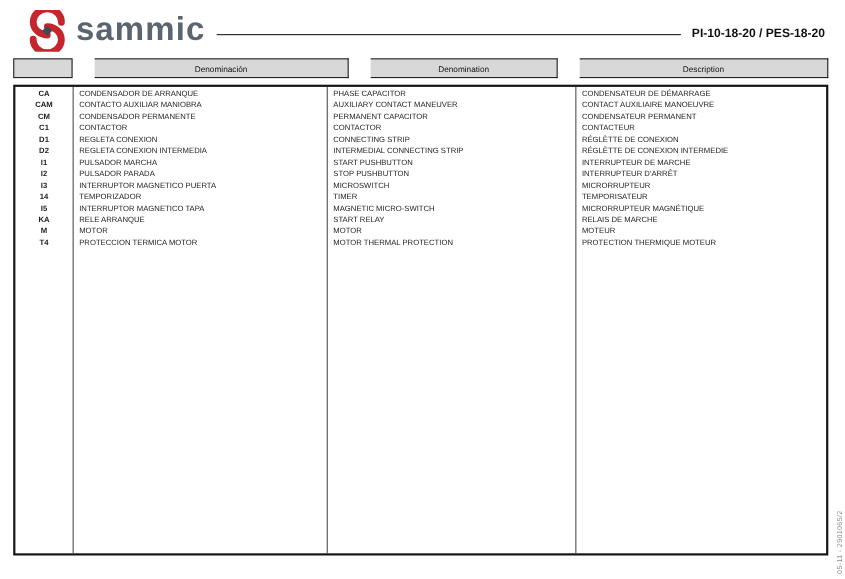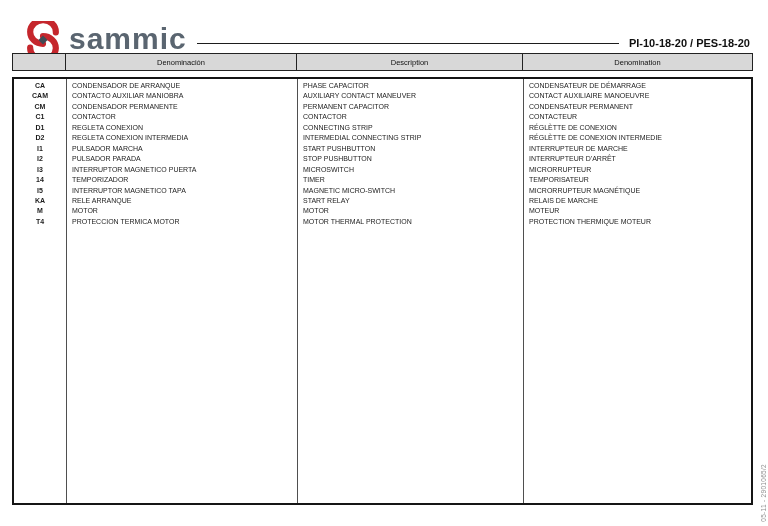--- a/index.html
+++ b/index.html
@@ -1,31 +1,31 @@
 <!DOCTYPE html>
 <html><head>
 <meta charset="utf-8">
 <style>
   html,body{margin:0;padding:0;background:#fff;}
   .page{position:relative;width:768px;height:526px;background:#ffffff;
         font-family:"Liberation Sans",sans-serif;overflow:hidden;}
 
   
-  .topbar{position:absolute;left:24px;top:20px;width:726px;height:40px;
+  .topbar{position:absolute;left:24px;top:8px;width:726px;height:40px;
           display:flex;align-items:center;}
   .logo{display:flex;align-items:center;gap:7px;flex:0 0 auto;}
   .logo svg{display:block;}
   .wordmark{font-size:30px;font-weight:bold;color:#5a6570;letter-spacing:1px;
             line-height:1;position:relative;top:-1px;}
   .rule{flex:1 1 auto;height:1px;background:#1d1d1d;margin:0 10px;position:relative;top:3px;}
   .docref{flex:0 0 auto;font-size:11px;font-weight:bold;color:#101010;
           white-space:nowrap;position:relative;top:3px;}
 
   
-  .thead{position:absolute;left:12px;top:53px;width:741px;height:18px;display:flex;}
+  .thead{position:absolute;left:12px;top:53px;width:741px;height:18px;display:flex;gap:20px;}
   .th{box-sizing:border-box;background:#d8d8d8;border:1px solid #222;border-left:none;
       display:flex;align-items:center;justify-content:center;
       font-size:7.5px;color:#111;}
   .th:first-child{border-left:1px solid #222;}
   .th.c-code{width:54px;}
   .th.c-es{width:231px;}
   .th.c-en{width:226px;}
   .th.c-fr{flex:1;}
 
   
@@ -61,22 +61,22 @@
       </span>
       <span class="wordmark">sammic</span>
     </div>
     <div class="rule"></div>
     <div class="docref">PI-10-18-20 / PES-18-20</div>
   </div>
 
   <div class="thead">
     <div class="th c-code"></div>
     <div class="th c-es">Denominación</div>
+    <div class="th c-fr">Denomination</div>
     <div class="th c-en">Description</div>
-    <div class="th c-fr">Denomination</div>
   </div>
 
   <div class="tbody">
     <div class="tcol code">
         <div class="line">CA</div>
         <div class="line">CAM</div>
         <div class="line">CM</div>
         <div class="line">C1</div>
         <div class="line">D1</div>
         <div class="line">D2</div>

